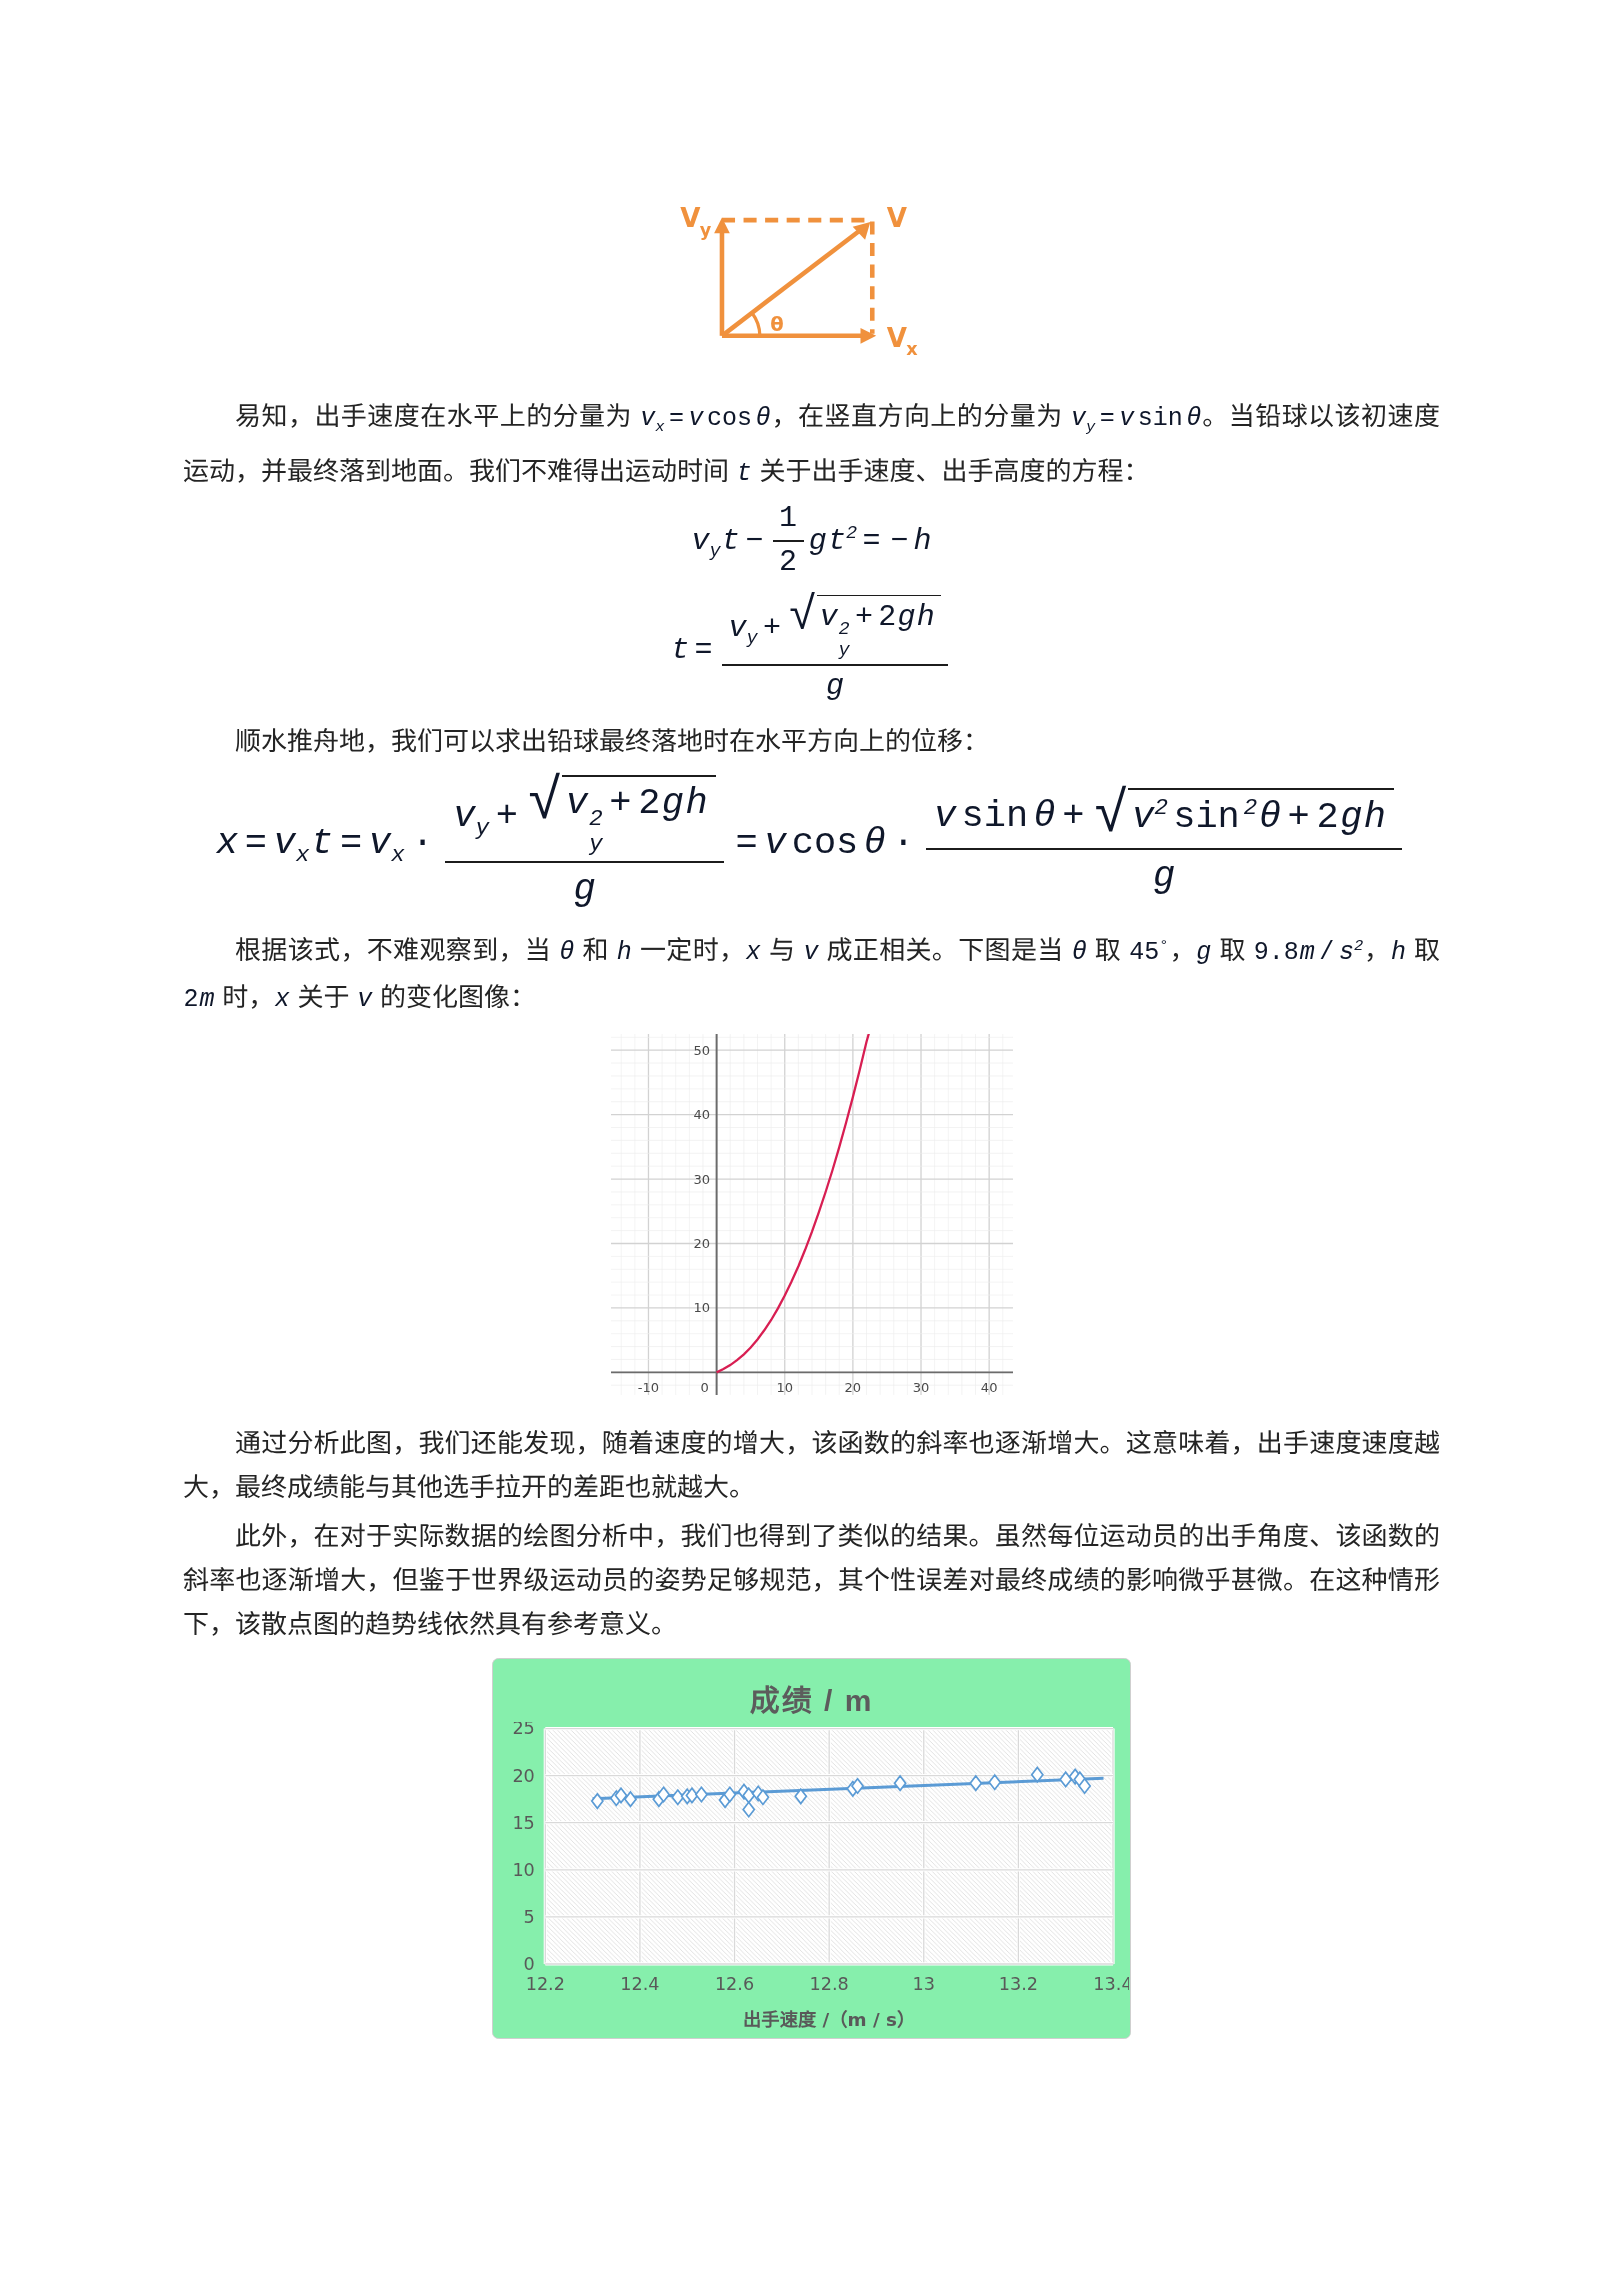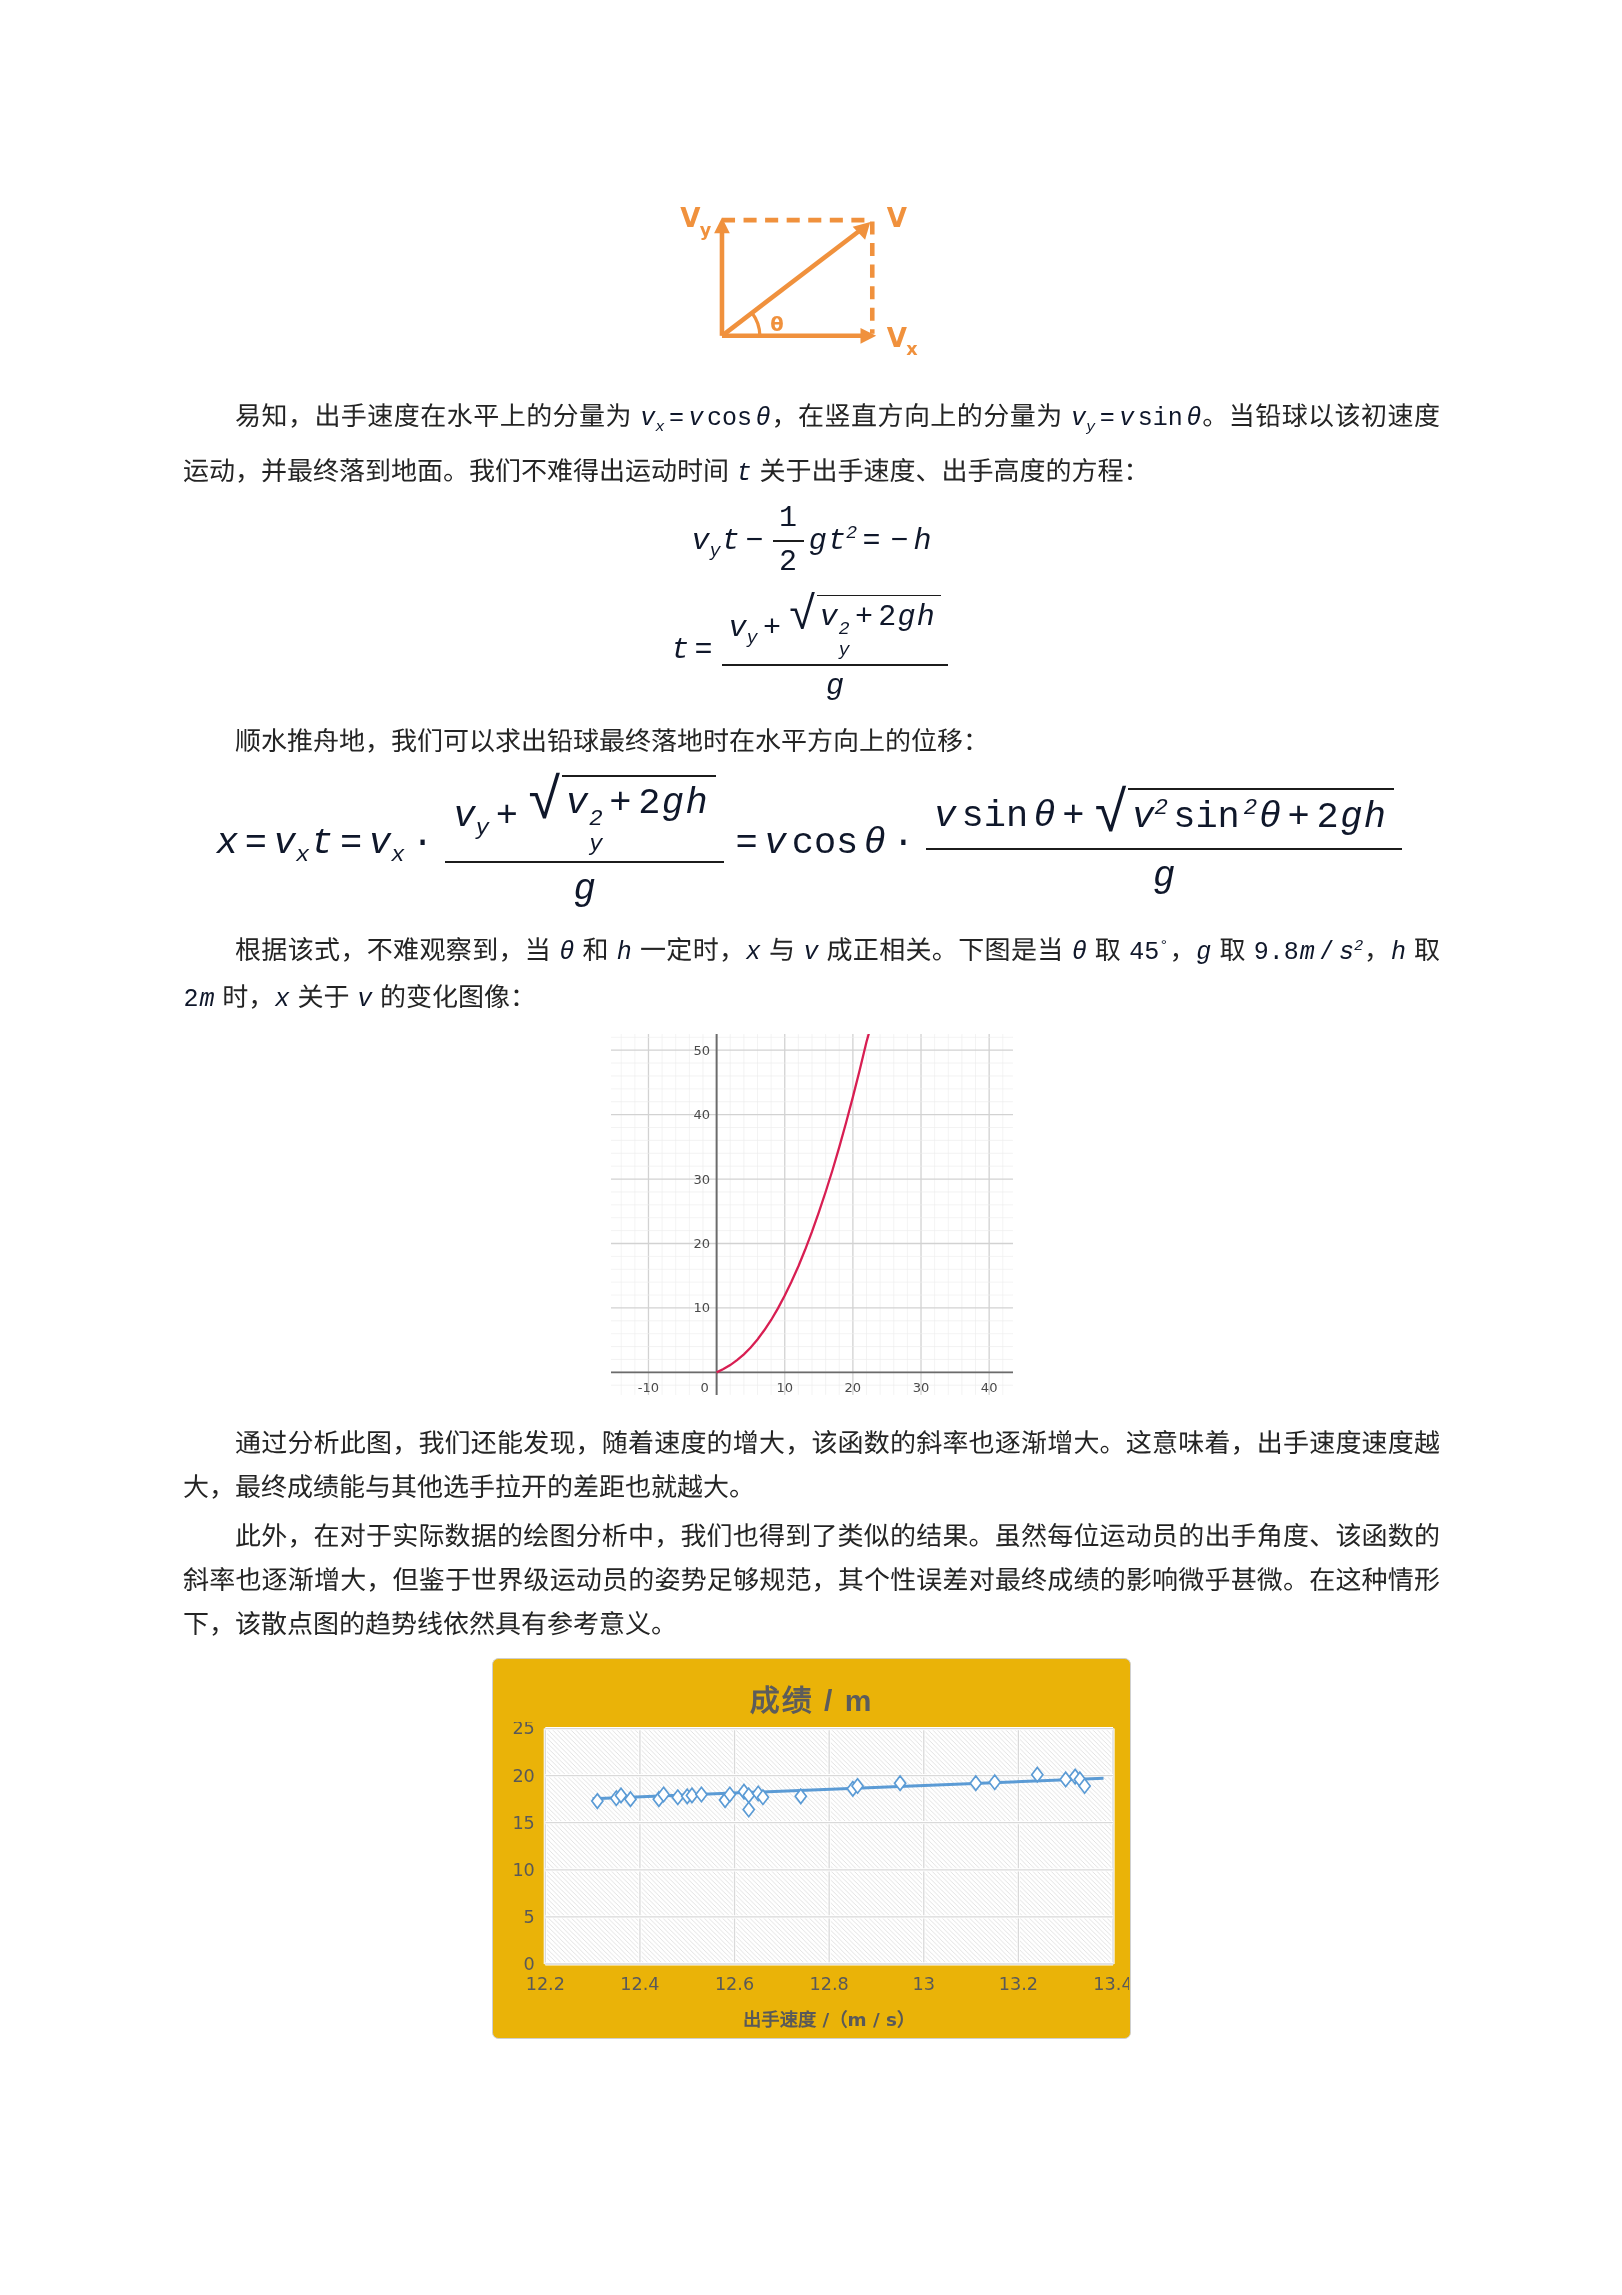--- a/index.html
+++ b/index.html
@@ -33,21 +33,21 @@
         margin:0 .15em;line-height:1.25;}
   .fnum,.fden{display:block;text-align:center;padding:0 .2em;}
   .fbar{height:0;border-top:.075em solid #1c1c1c;align-self:stretch;margin:.08em 0;}
   .sqrt{display:inline-flex;align-items:flex-start;vertical-align:middle;margin-left:.1em;}
   .rad{font-style:normal;font-size:1.55em;line-height:1;transform:translateY(-.02em);}
   .radbody{border-top:.06em solid #1c1c1c;padding:.1em .2em .02em .08em;display:inline-block;}
 
   
   .chart1-wrap{width:402px;margin:11.8px auto 0;}
   .chart2-box{width:639px;height:381px;margin:11.8px auto 0;border:1.3px solid #cfcfcf;
-              border-radius:6.5px;background:#eab308;box-sizing:border-box;}
+              border-radius:6.5px;background:#86efac;box-sizing:border-box;}
   .chart2-title{margin-top:17px;text-align:center;font-size:30px;font-weight:bold;
                 color:#5c5c5c;letter-spacing:2px;}
   .chart2-box svg{display:block;margin:2.6px auto 0;}
   svg text{font-family:"DejaVu Sans","Liberation Sans",sans-serif;}
 </style>
 </head>
 <body>
 
 <div class="doc">
 

